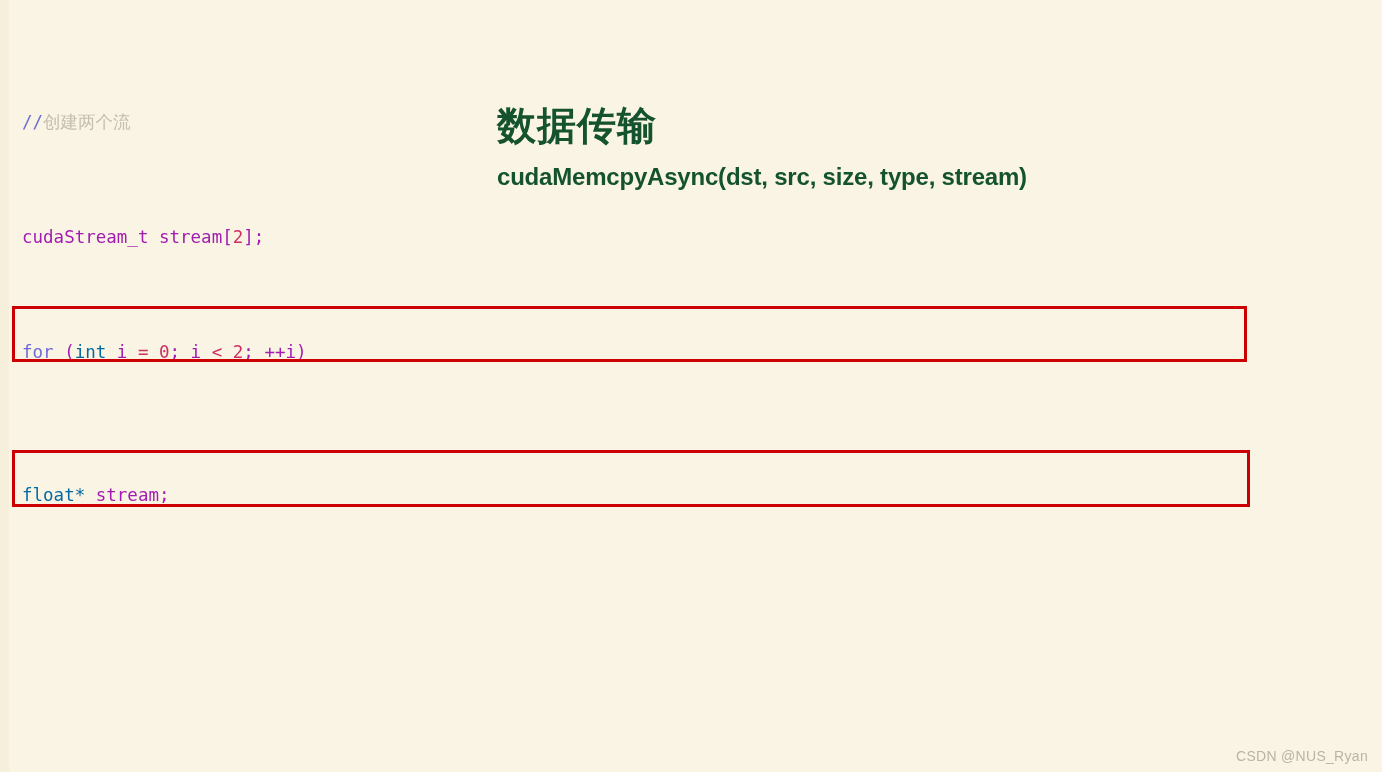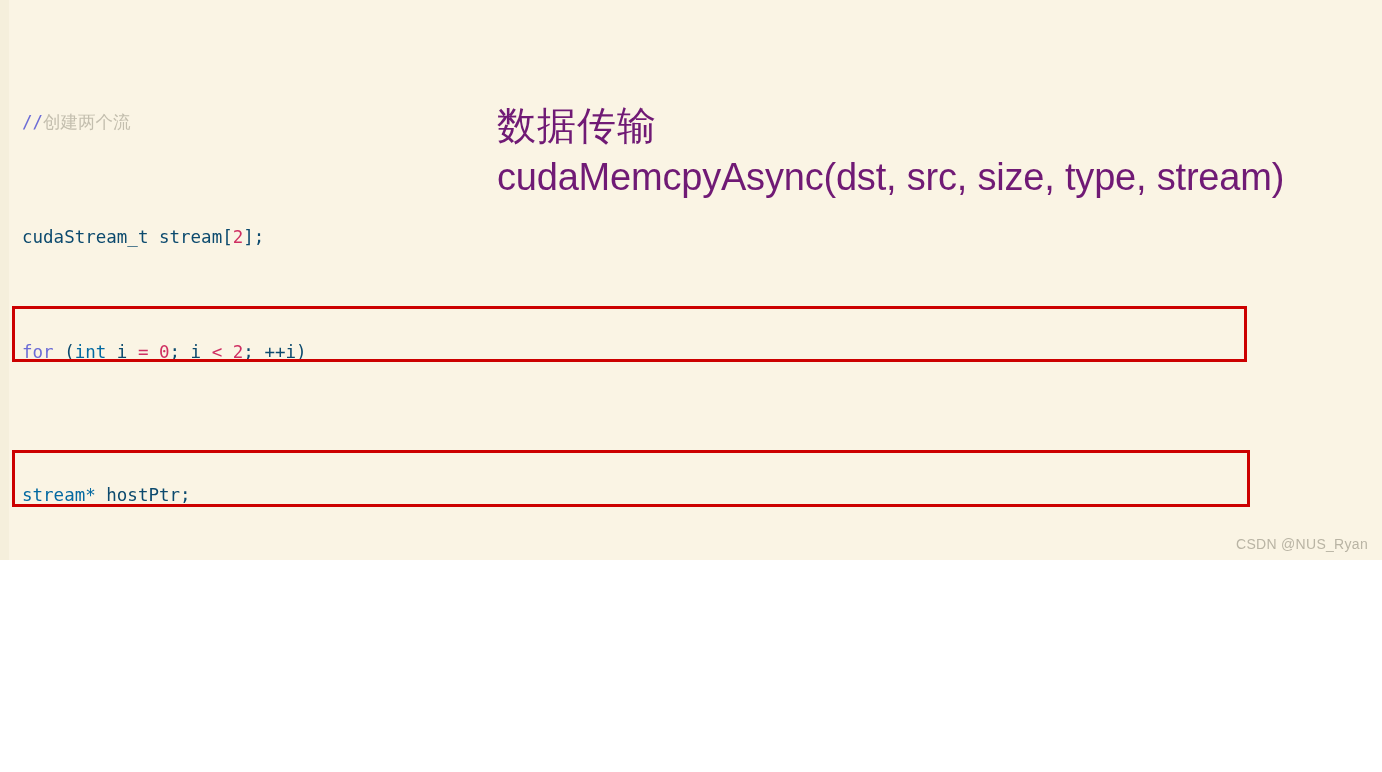--- a/index.html
+++ b/index.html
@@ -3,21 +3,21 @@
 <meta charset="utf-8">
 <style>
   html, body {
     margin: 0;
     padding: 0;
     background: #ffffff;
   }
   #slide {
     position: relative;
     width: 1382px;
-    height: 560px;
+    height: 772px;
     background: #faf4e4;
     overflow: hidden;
     font-family: "DejaVu Sans Mono", monospace;
   }
   
   .left-strip {
     position: absolute;
     left: 0; top: 0;
     width: 9px; height: 772px;
     background: #f5efdc;
@@ -36,49 +36,49 @@
     letter-spacing: 0px;
   }
   .code .ln { display: block; height: 28.7px; }
 
   
   .kw   { color: #6c6cd6; }            
   .typ  { color: #0369a1; }            
   .num  { color: #cf2f62; }            
   .op   { color: #cf2f62; }            
   .opb  { color: #6c6cd6; }            
-  .id   { color: #0c4a6e; }            
+  .id   { color: #a21caf; }            
   .cmtcn{ color: #c3beae; }
 
   
   .redbox {
     position: absolute;
     border: 3px solid #cc0000;
     box-sizing: border-box;
     pointer-events: none;
   }
   #redbox-1 { left: 12px; top: 306px;  width: 1235px; height: 56px; }
   #redbox-2 { left: 12px; top: 450px;  width: 1238px; height: 57px; }
 
   
   .title-block {
     position: absolute;
     left: 497px;
     top: 100px;
-    color: #701a75;
+    color: #14532d;
     font-family: "Liberation Sans", sans-serif;
-    font-weight: 400;
+    font-weight: 700;
   }
   .title-cn {
     font-size: 39px;
     line-height: 52px;
     letter-spacing: 1px;
   }
   .title-en {
-    font-size: 38px;
+    font-size: 24px;
     line-height: 50px;
     letter-spacing: -0.2px;
     white-space: nowrap;
   }
 
   
   .watermark {
     position: absolute;
     right: 14px;
     bottom: 8px;
@@ -97,21 +97,21 @@
 
   <div class="code">
 
     <span class="ln"><span class="kw">//</span><span class="cmtcn">创建两个流</span></span>
 
     <span class="ln"><span class="id">cudaStream_t stream[</span><span class="num">2</span><span class="id">];</span></span>
 
     <span class="ln"><span class="kw">for</span><span class="id"> (</span><span class="typ">int</span><span class="id"> i </span><span class="op">=</span><span class="id"> </span><span class="num">0</span><span class="id">; i </span><span class="op">&lt;</span><span class="id"> </span><span class="num">2</span><span class="id">; ++i)</span></span>
 
 
-    <span class="ln"><span class="typ">stream*</span><span class="id"> hostPtr;</span></span>
+    <span class="ln"><span class="typ">float*</span><span class="id"> stream;</span></span>
 
 
     
 
     
 
     
 
     
 

